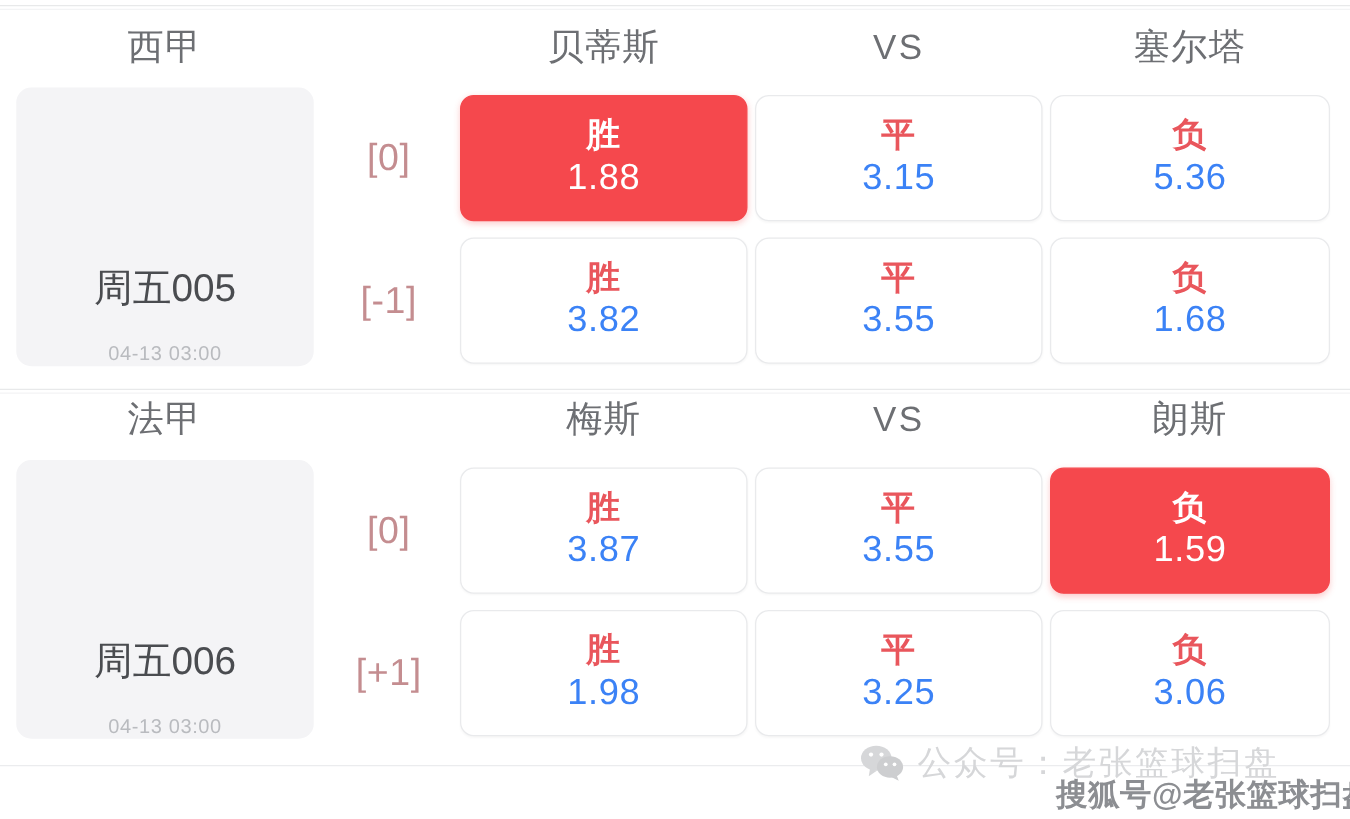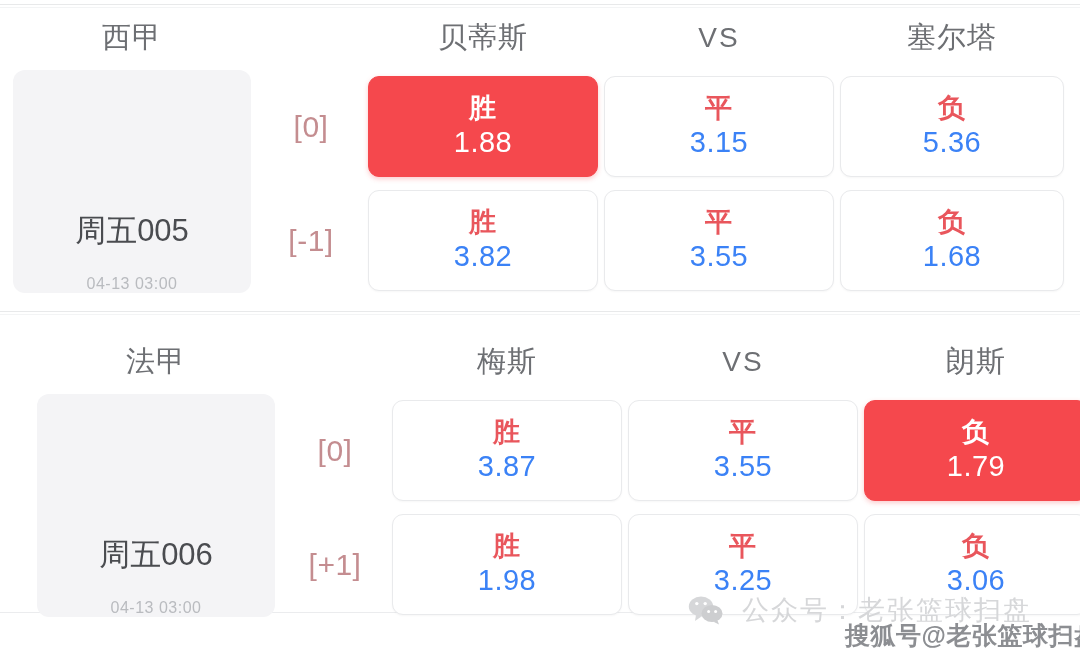--- a/index.html
+++ b/index.html
@@ -18,21 +18,21 @@
   }
   .rule.top    { top: 4px; }
   .rule.top2   { top: 7px; background:#f3f4f5; }
   .rule.mid    { top: 311px; }
   .rule.mid2   { top: 314px; background:#f3f4f5; }
   .rule.bottom { top: 612px; background:#ebecee; }
 
   
   .match { position: absolute; left: 0; width: 1080px; }
   .match.m0 { top: 8px;   height: 300px; }
-  .match.m1 { top: 332px; height: 300px; padding-left: 24px; }
+  .match.m1 { top: 306px; height: 300px; }
 
   
   .hdr { position: relative; height: 60px; }
   .hdr .cell {
     position: absolute; top: 0; height: 60px;
     display: flex; align-items: center; justify-content: center;
     color: #6d6f73;
     font-size: 29px;
     font-weight: 400;
     letter-spacing: 1px;
@@ -108,21 +108,21 @@
     background: #f5484d;
     border-color: #f5484d;
     box-shadow: 0 2px 5px rgba(245,72,77,0.28);
   }
   .odds.sel .res { color: #ffffff; }
   .odds.sel .val { color: #ffffff; }
 
   
   .wm-wechat {
     position: absolute; left: 688px; top: 592px;
-    display: flex; align-items: center; gap: 18px;
+    display: flex; align-items: center; gap: 10px;
     pointer-events: none;
   }
   .wm-wechat .wm-text {
     font-size: 27px; color: #d6d7d9; letter-spacing: 2px;
     white-space: nowrap; font-weight: 400;
   }
   .wm-sohu {
     position: absolute; left: 845px; top: 619px;
     font-size: 25px; color: #8c8e92; font-weight: 700;
     letter-spacing: 0.5px; white-space: nowrap;
@@ -206,21 +206,21 @@
       <div class="odds c0 r0">
         <div class="res">胜</div>
         <div class="val">3.87</div>
       </div>
       <div class="odds c1 r0">
         <div class="res">平</div>
         <div class="val">3.55</div>
       </div>
       <div class="odds c2 r0 sel">
         <div class="res">负</div>
-        <div class="val">1.79</div>
+        <div class="val">1.59</div>
       </div>
 
       <div class="odds c0 r1">
         <div class="res">胜</div>
         <div class="val">1.98</div>
       </div>
       <div class="odds c1 r1">
         <div class="res">平</div>
         <div class="val">3.25</div>
       </div>

